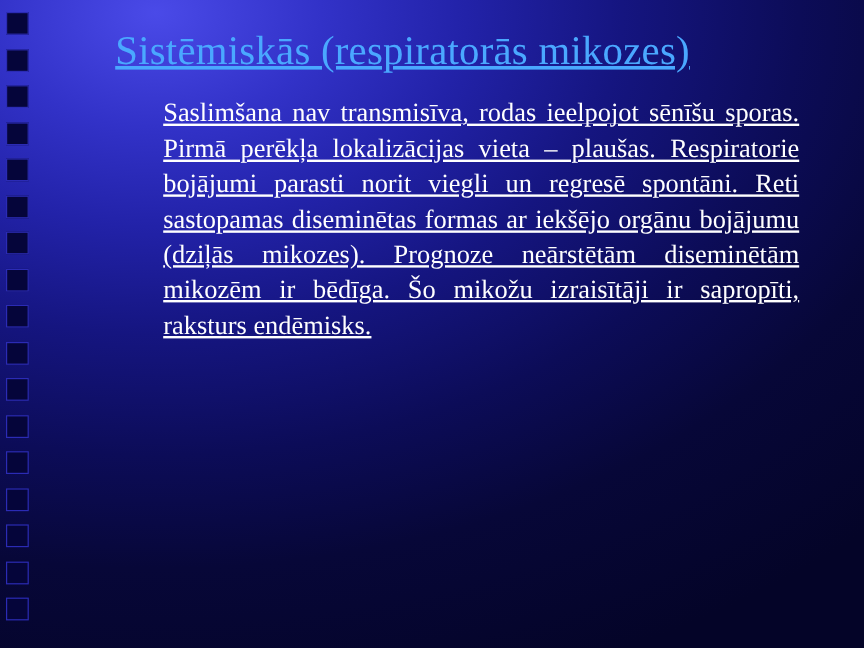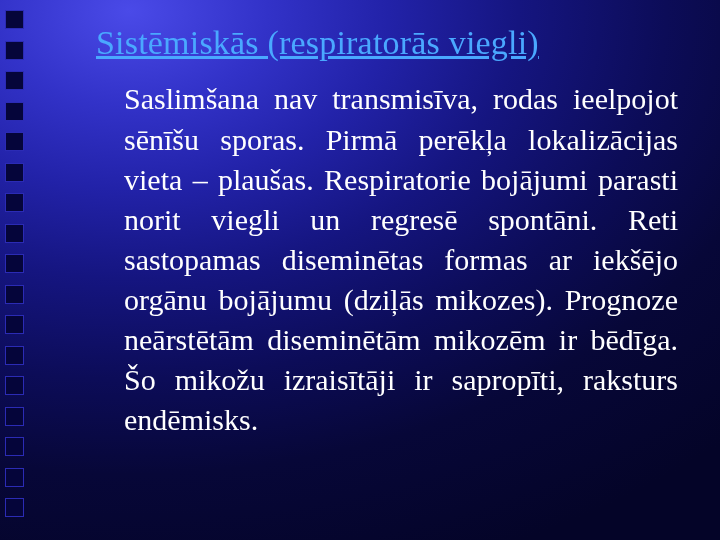--- a/index.html
+++ b/index.html
@@ -65,25 +65,26 @@
   }
 
   #body-block {
     margin-top: 16px;
     padding-left: 28px;
     padding-right: 18px;
   }
 
   #body-text {
     color: #ffffff;
-    font-size: 30px;
+    font-size: 22px;
     line-height: 1.335;
     text-align: justify;
     text-justify: inter-word;
-    margin: 0;
+    margin: 12px;
+    text-decoration: underline;
   }
 </style>
 </head>
 <body>
 
 <div id="slide">
 
   <div id="filmstrip">
       <div class="perf" style="top: 10px;"></div>
       <div class="perf" style="top: 40.5px;"></div>
@@ -98,20 +99,20 @@
       <div class="perf" style="top: 315px;"></div>
       <div class="perf" style="top: 345.5px;"></div>
       <div class="perf" style="top: 376px;"></div>
       <div class="perf" style="top: 406.5px;"></div>
       <div class="perf" style="top: 437px;"></div>
       <div class="perf" style="top: 467.5px;"></div>
       <div class="perf" style="top: 498px;"></div>
     </div>
 
   <div id="content">
-    <h1 id="title">Sistēmiskās (respiratorās viegli)</h1>
+    <h1 id="title">Sistēmiskās (respiratorās mikozes)</h1>
 
     <div id="body-block">
       <p id="body-text">Saslimšana nav transmisīva, rodas ieelpojot sēnīšu sporas. Pirmā perēkļa lokalizācijas vieta – plaušas. Respiratorie bojājumi parasti norit viegli un regresē spontāni. Reti sastopamas diseminētas formas ar iekšējo orgānu bojājumu (dziļās mikozes). Prognoze neārstētām diseminētām mikozēm ir bēdīga. Šo mikožu izraisītāji ir sapropīti, raksturs endēmisks.</p>
     </div>
   </div>
 
 </div>
 
 </body></html>

